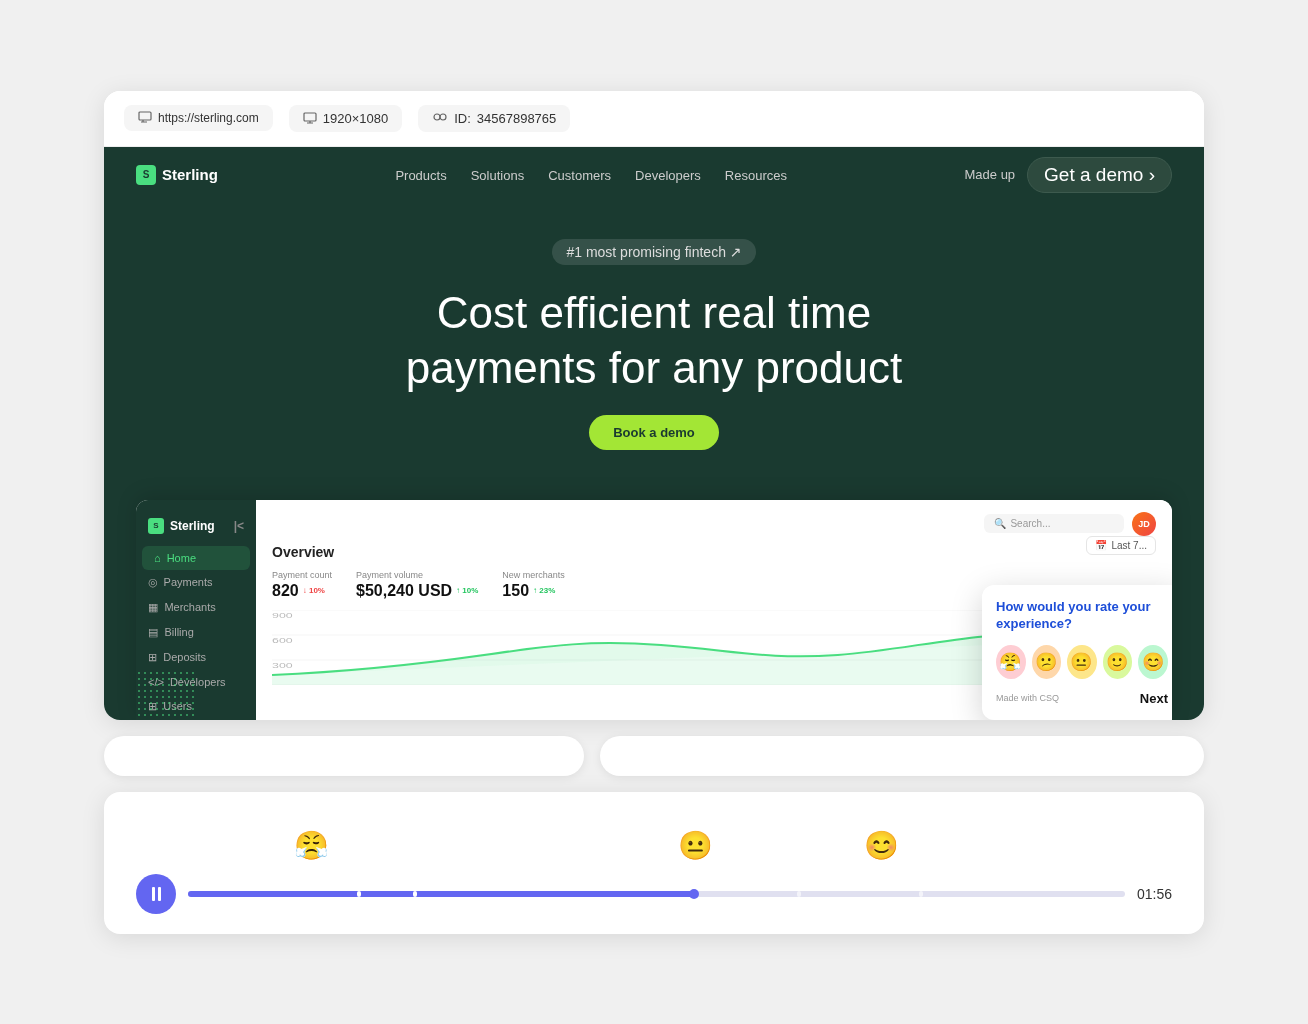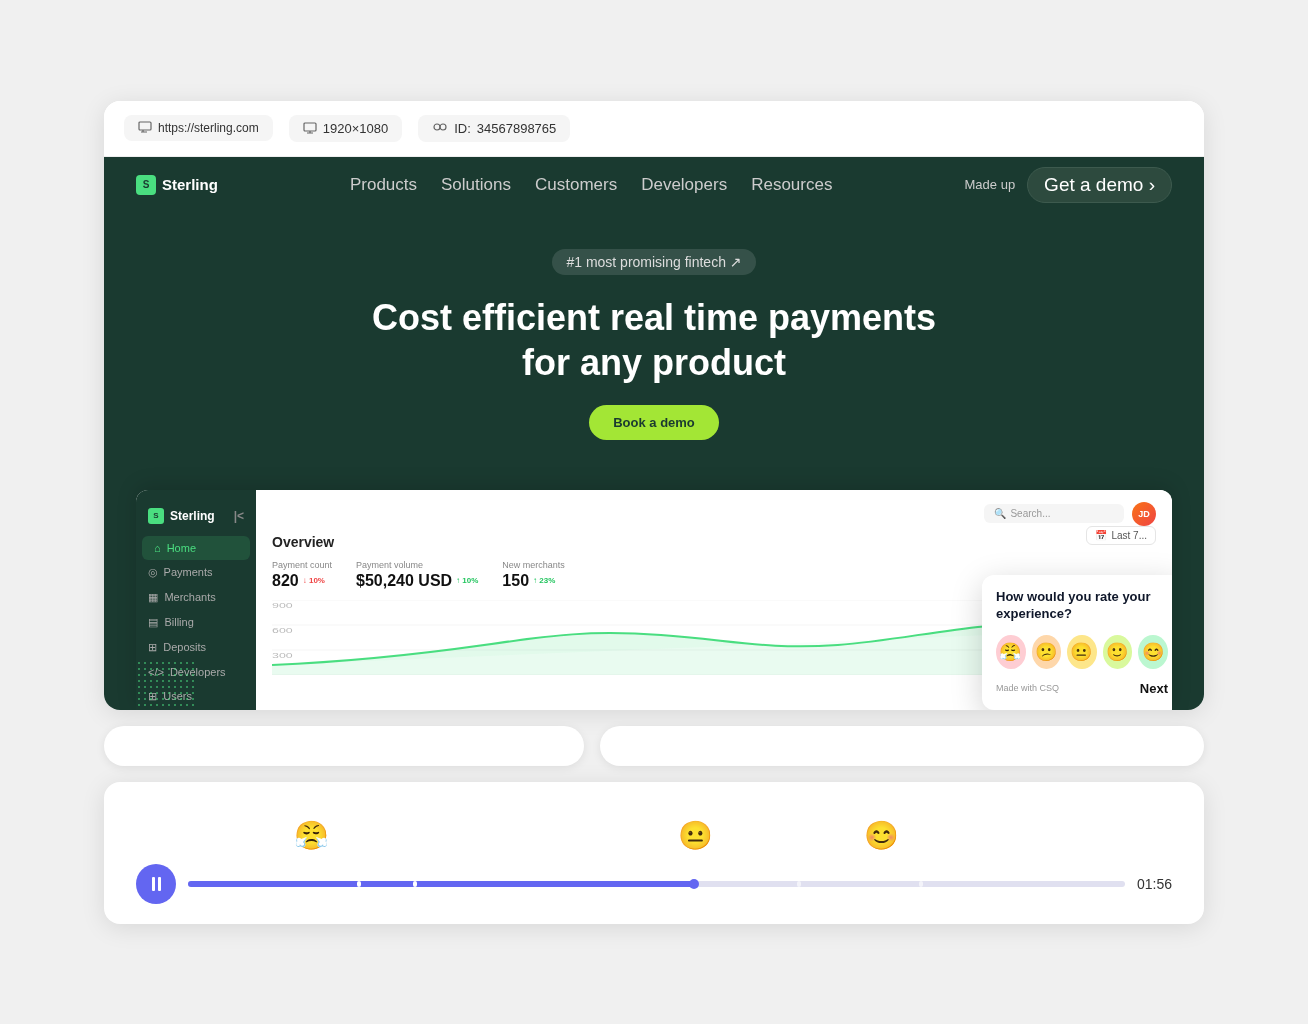--- a/index.html
+++ b/index.html
@@ -109,21 +109,21 @@
 
     .nav-links {
       display: flex;
       gap: 24px;
       list-style: none;
     }
 
     .nav-links a {
       color: #ccc;
       text-decoration: none;
-      font-size: 17px;
+      font-size: 13px;
     }
 
     .nav-actions {
       display: flex;
       align-items: center;
       gap: 12px;
     }
 
     .nav-signin {
       color: #ccc;
@@ -160,22 +160,22 @@
       background: rgba(255,255,255,0.12);
       color: #ddd;
       font-size: 14px;
       border-radius: 20px;
       padding: 5px 14px;
       margin-bottom: 20px;
     }
 
     .hero-title {
       color: #fff;
-      font-size: 36px;
-      font-weight: 700;
+      font-size: 44px;
+      font-weight: 400;
       line-height: 1.25;
       margin-bottom: 20px;
       max-width: 600px;
       margin-left: auto;
       margin-right: auto;
     }
 
     .hero-cta {
       background: #7fff00;
       background: #a3e635;
@@ -351,21 +351,21 @@
       background: #fff;
       border-radius: 12px;
       box-shadow: 0 8px 32px rgba(0,0,0,0.18);
       padding: 14px;
       z-index: 10;
     }
 
     .survey-question {
       font-size: 13px;
       font-weight: 600;
-      color: #0f172a;
+      color: #1d4ed8;
       margin-bottom: 12px;
       line-height: 1.3;
     }
 
     .survey-emojis {
       display: flex;
       gap: 6px;
       margin-bottom: 12px;
     }
 

